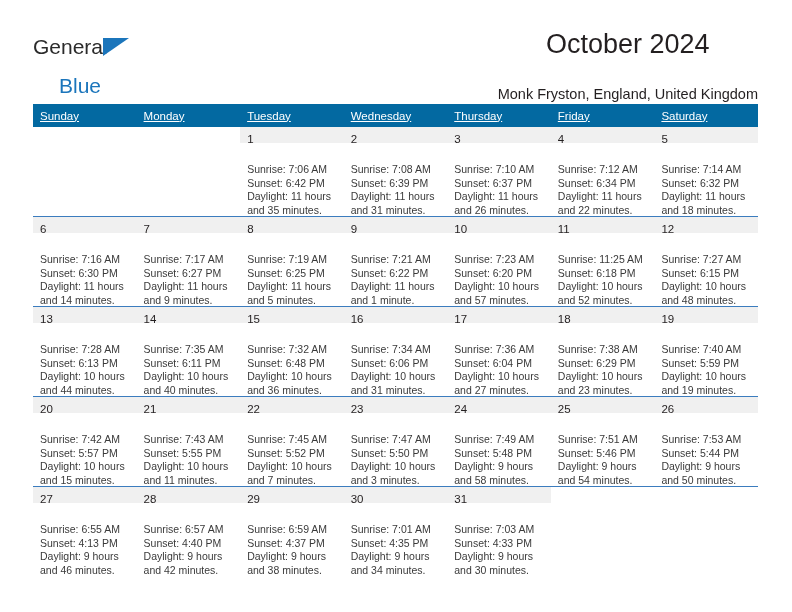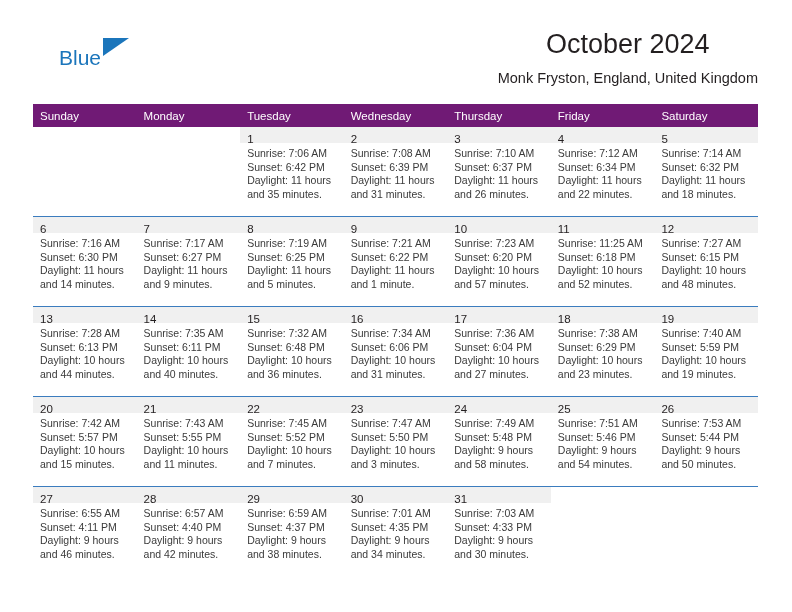--- a/index.html
+++ b/index.html
@@ -52,21 +52,21 @@
     position: absolute;
     left: 70px;
     top: 2px;
     width: 0;
     height: 0;
     border-left: 26px solid #1b75bb;
     border-bottom: 18px solid transparent;
   }
   .brand-bottom {
     display: block;
-    margin-top: 11px;
+    margin-top: 18px;
     margin-left: 26px;
     font-size: 21px;
     line-height: 22px;
     color: #1b75bb;
     font-family: "Liberation Sans", sans-serif;
   }
 
   .title-wrap {
     position: absolute;
     right: 0;
@@ -78,45 +78,46 @@
     line-height: 32px;
     color: #231f20;
     font-weight: normal;
     margin: 0;
     white-space: nowrap;
   }
   .cal-subtitle {
     font-size: 14.5px;
     line-height: 18px;
     color: #231f20;
-    margin: 9px 0 0 0;
+    margin: 25px 0 0 0;
     white-space: nowrap;
   }
 
   
   .calendar {
     position: absolute;
     left: 33px;
     top: 104px;
     width: 725px;
     border-collapse: collapse;
     table-layout: fixed;
   }
   .calendar col { width: 103.57px; }
 
   thead th {
-    background: #701a75;
+    background: #0369a1;
     color: #ffffff;
     font-size: 11.5px;
     font-weight: normal;
     text-align: left;
     padding: 5px 0 5px 7px;
     height: 13px;
     vertical-align: middle;
     border: none;
+    text-decoration: underline;
   }
 
   tbody td {
     vertical-align: top;
     padding: 0;
     border: none;
     height: 89px;
     background: #ffffff;
   }
   tbody tr.week > td {
@@ -135,21 +136,21 @@
     height: 16px;
     padding: 2px 0 1px 7px;
     box-sizing: border-box;
   }
   .daynum {
     font-size: 11.5px;
     line-height: 13px;
     color: #231f20;
   }
   .cell-body {
-    padding: 4px 6px 0 7px;
+    padding: 20px 6px 0 7px;
   }
   .cell-line {
     font-size: 10.5px;
     line-height: 13.6px;
     color: #3a3a3a;
     white-space: nowrap;
   }
   td.empty .daynum-band {
     background: #f0f0f0;
   }
@@ -158,20 +159,21 @@
   }
 </style>
 </head>
 <body>
 
 <div class="page">
 
   <div class="header">
 
     <div class="brand">
+      <span class="brand-top">General</span>
       <span class="brand-tri"></span>
       <span class="brand-bottom">Blue</span>
     </div>
 
     <div class="title-wrap">
       <h1 class="cal-title">October 2024</h1>
       <div class="cal-subtitle">Monk Fryston, England, United Kingdom</div>
     </div>
 
   </div>
@@ -503,21 +505,21 @@
               </div>
             </div>
           </td>
         </tr>
         <tr class="week">
           <td>
             <div class="cell-inner">
               <div class="daynum-band"><span class="daynum">27</span></div>
               <div class="cell-body">
                 <div class="cell-line">Sunrise: 6:55 AM</div>
-                <div class="cell-line">Sunset: 4:11 PM</div>
+                <div class="cell-line">Sunset: 4:13 PM</div>
                 <div class="cell-line">Daylight: 9 hours</div>
                 <div class="cell-line">and 46 minutes.</div>
               </div>
             </div>
           </td>
           <td>
             <div class="cell-inner">
               <div class="daynum-band"><span class="daynum">28</span></div>
               <div class="cell-body">
                 <div class="cell-line">Sunrise: 6:57 AM</div>

